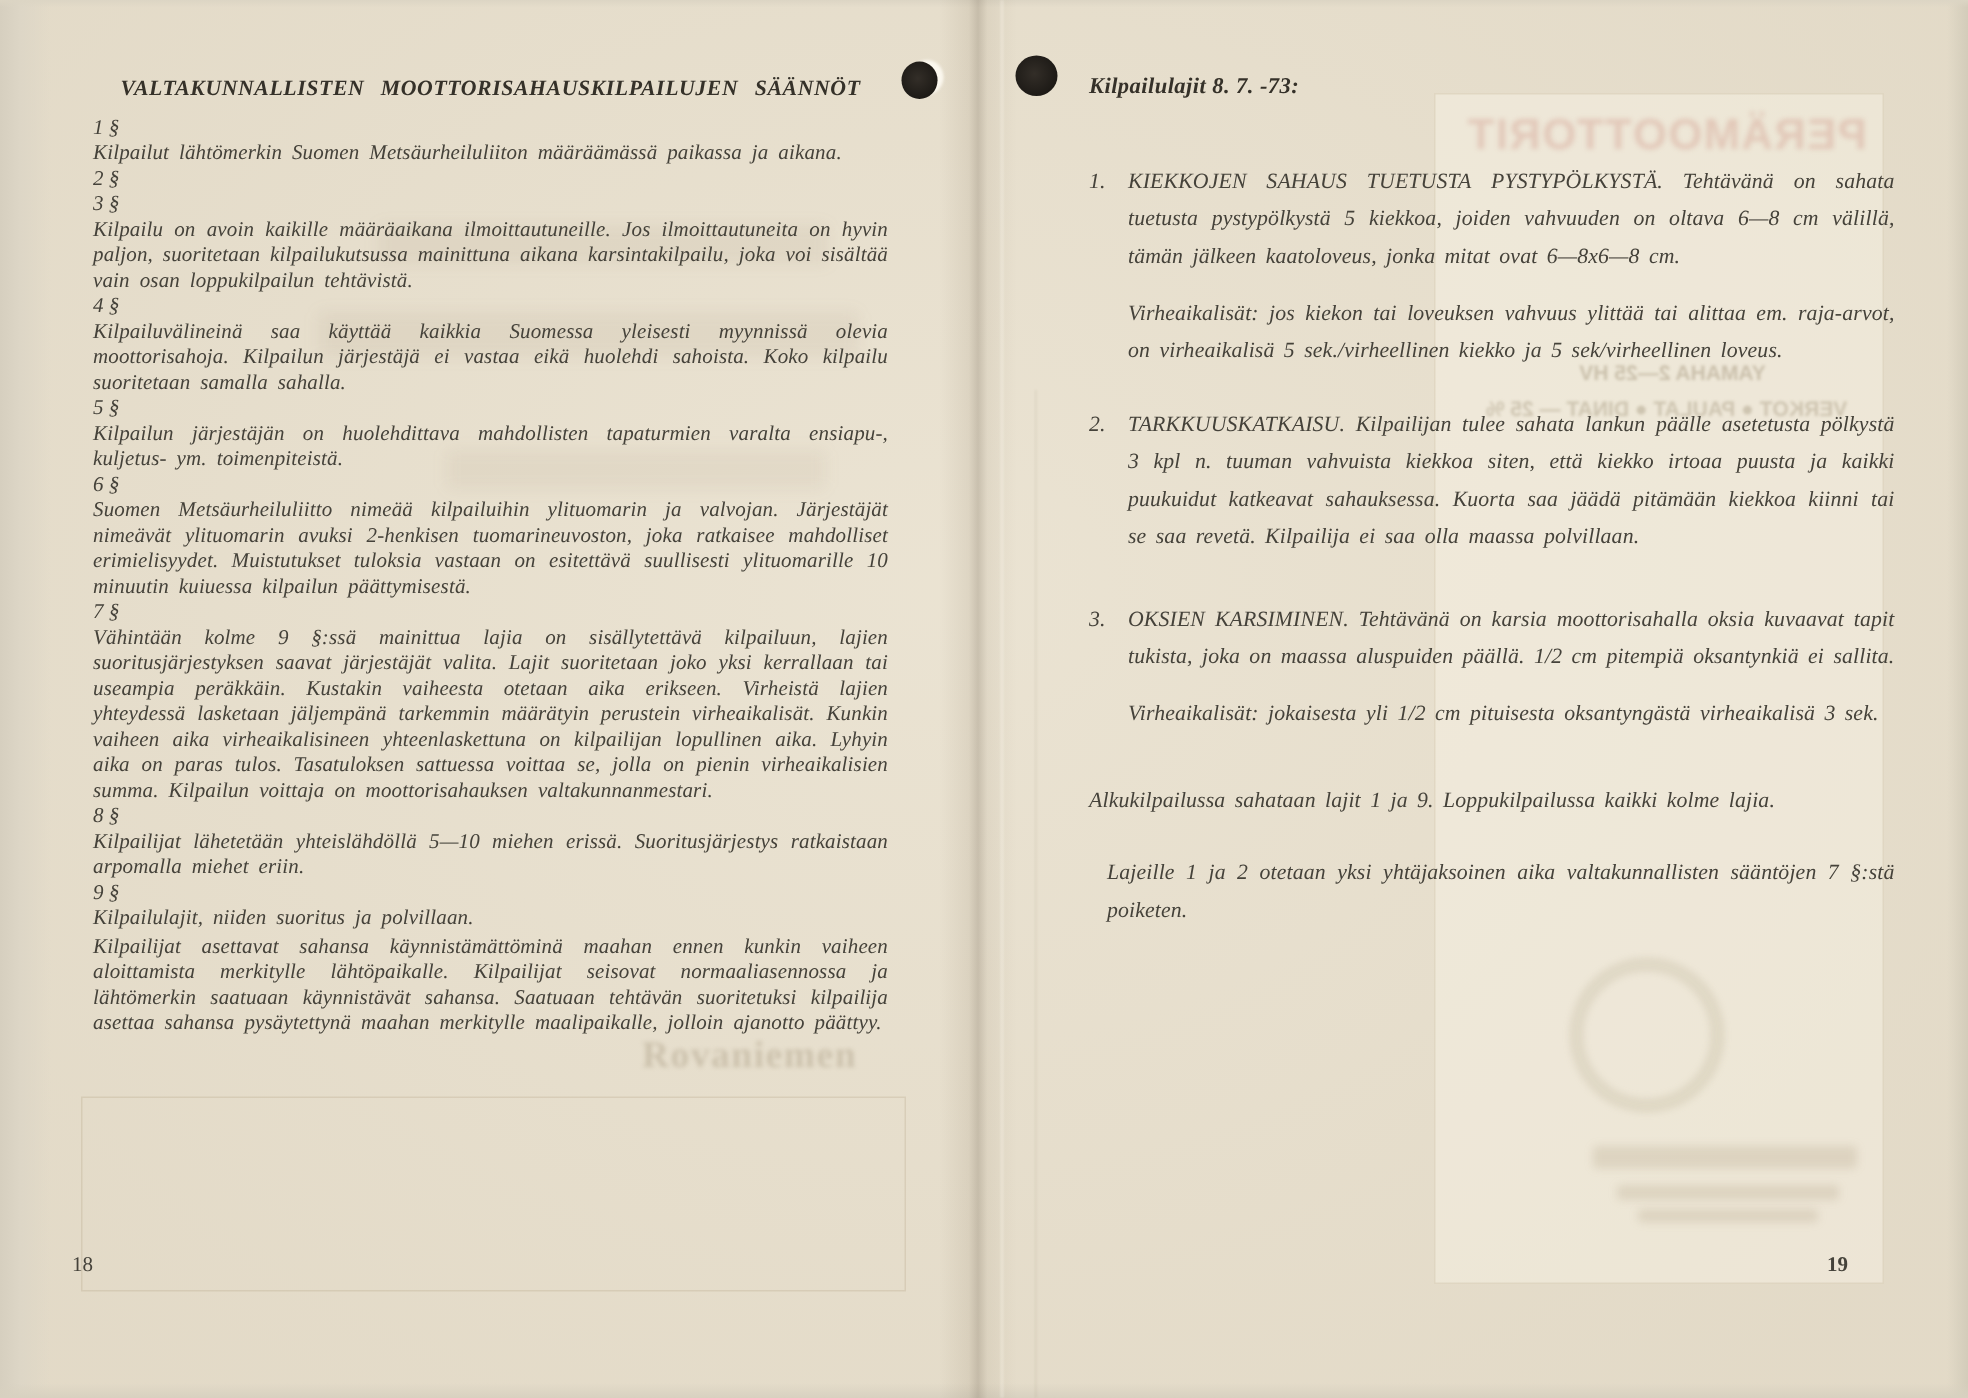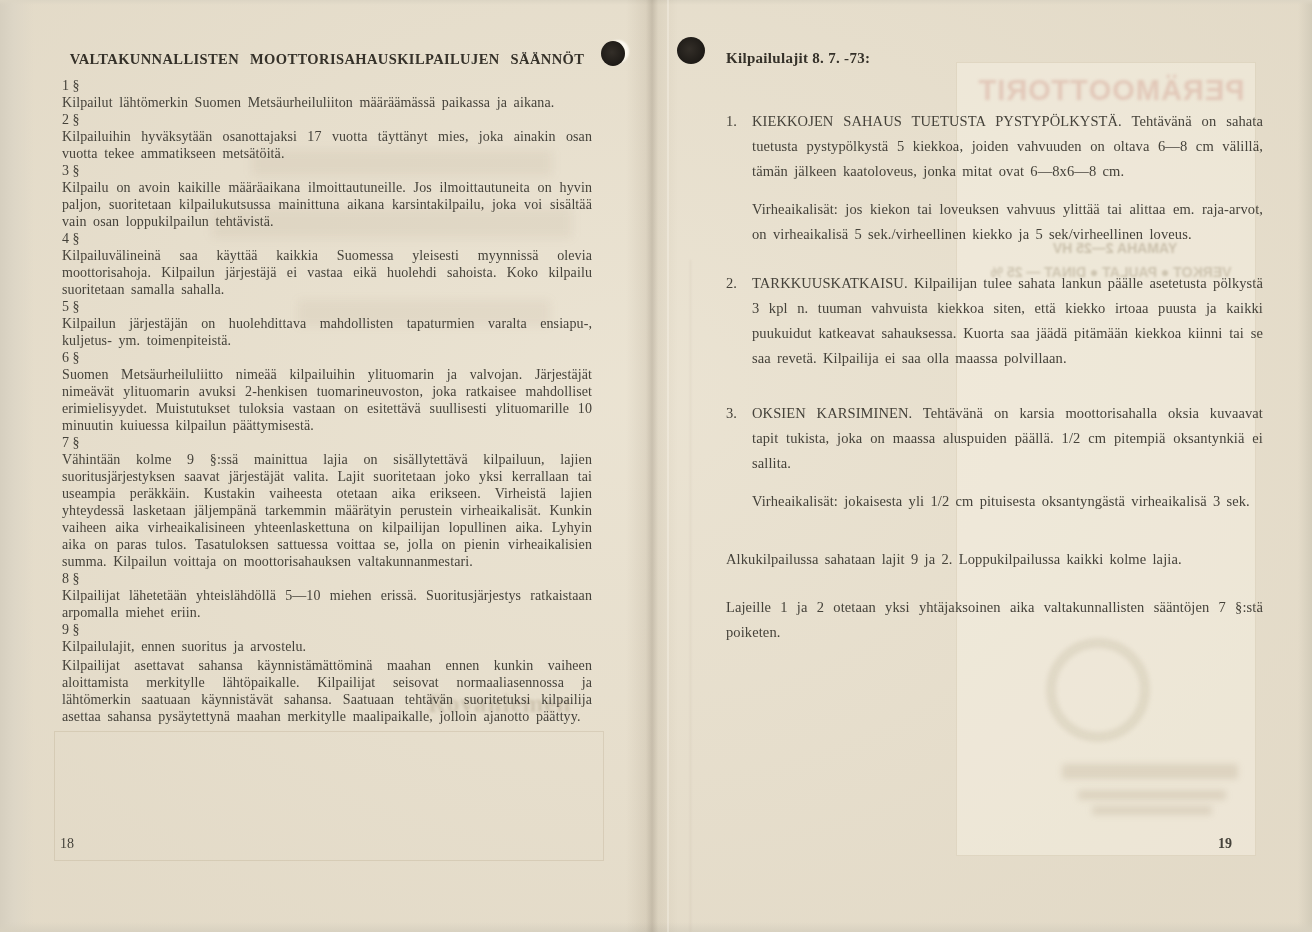--- a/index.html
+++ b/index.html
@@ -27,21 +27,21 @@
   .crease2{left:690px;top:260px;width:1px;height:672px;background:rgba(120,100,70,0.10);filter:blur(0.8px);}
 
   
   .hole{position:absolute;border-radius:50%;
     background:radial-gradient(circle at 45% 45%,#332e28 0%,#1d1a16 70%);}
   .hole-1{left:601px;top:41px;width:24px;height:25px;
     box-shadow:5px -2px 2px -1px rgba(252,249,240,0.95);}
   .hole-2{left:677px;top:37px;width:28px;height:27px;}
 
   
-  .page{position:absolute;top:0;height:932px;box-sizing:border-box;}
+  .page{position:absolute;top:0;height:932px;box-sizing:border-box;font-style:italic;}
   .page-left{left:28px;width:622px;padding:50px 58px 0 34px;}
   .page-right{left:670px;width:660px;padding:46px 67px 0 56px;}
 
   
   .doc-title{
     font-weight:bold;font-size:14.5px;line-height:18px;color:#353129;
     text-align:center;letter-spacing:0.4px;word-spacing:7px;margin:0 0 9px 0;
   }
   .sec{margin:0;}
   .sec-label{font-size:14px;line-height:17px;}
@@ -57,25 +57,25 @@
   .event{position:relative;margin:38px 0 0 0;padding-left:26px;
     font-size:14.5px;line-height:25px;text-align:justify;word-spacing:2.5px;letter-spacing:0.1px;}
   .event .num{position:absolute;left:0;top:0;}
   .event.e2{margin-top:24px;}
   .event.e3{margin-top:30px;}
   .penalty{margin:13px 0 0 0;padding-left:26px;
     font-size:14.5px;line-height:25px;text-align:justify;word-spacing:2.5px;letter-spacing:0.1px;}
   .note{margin:0;font-size:14.5px;line-height:25px;text-align:justify;
     word-spacing:2.5px;letter-spacing:0.1px;}
   .note.n0{margin-top:33px;}
-  .note.n1{margin-top:23px;}
+  .note.n1{margin-top:23px;margin-left:12px;}
   .note.n2{margin-top:27px;}
 
   .pagenum{position:absolute;font-size:14px;color:#45423a;}
-  .pagenum-left{left:60px;top:836px;}
+  .pagenum-left{left:48px;top:836px;}
   .pagenum-right{left:1218px;top:836px;font-weight:bold;}
 
   
   .ghost{position:absolute;pointer-events:none;}
   .ghost-adbox{left:956px;top:62px;width:298px;height:792px;
     background:rgba(250,246,234,0.42);border:1px solid rgba(168,148,112,0.20);}
   .ghost-ylbox{left:54px;top:731px;width:548px;height:128px;
     border:1px solid rgba(160,140,105,0.20);}
   .ghost-text{font-family:"Liberation Sans","DejaVu Sans",sans-serif;font-weight:bold;
     white-space:nowrap;}
@@ -124,21 +124,20 @@
 
   <div class="page page-left">
     <h1 class="doc-title">VALTAKUNNALLISTEN MOOTTORISAHAUSKILPAILUJEN SÄÄNNÖT</h1>
 
     <div class="sec">
       <div class="sec-label">1 §</div>
       <p class="sec-text">Kilpailut lähtömerkin Suomen Metsäurheiluliiton määräämässä paikassa ja aikana.</p>
     </div>
     <div class="sec">
       <div class="sec-label">2 §</div>
-      <p class="sec-text">Kilpailuihin hyväksytään osanottajaksi 17 vuotta täyttänyt mies, joka ainakin osan vuotta tekee ammatikseen metsätöitä.</p>
     </div>
     <div class="sec">
       <div class="sec-label">3 §</div>
       <p class="sec-text">Kilpailu on avoin kaikille määräaikana ilmoittautuneille. Jos ilmoittautuneita on hyvin paljon, suoritetaan kilpailukutsussa mainittuna aikana karsintakilpailu, joka voi sisältää vain osan loppukilpailun tehtävistä.</p>
     </div>
     <div class="sec">
       <div class="sec-label">4 §</div>
       <p class="sec-text">Kilpailuvälineinä saa käyttää kaikkia Suomessa yleisesti myynnissä olevia moottorisahoja. Kilpailun järjestäjä ei vastaa eikä huolehdi sahoista. Koko kilpailu suoritetaan samalla sahalla.</p>
     </div>
     <div class="sec">
@@ -152,21 +151,21 @@
     <div class="sec">
       <div class="sec-label">7 §</div>
       <p class="sec-text">Vähintään kolme 9 §:ssä mainittua lajia on sisällytettävä kilpailuun, lajien suoritusjärjestyksen saavat järjestäjät valita. Lajit suoritetaan joko yksi kerrallaan tai useampia peräkkäin. Kustakin vaiheesta otetaan aika erikseen. Virheistä lajien yhteydessä lasketaan jäljempänä tarkemmin määrätyin perustein virheaikalisät. Kunkin vaiheen aika virheaikalisineen yhteenlaskettuna on kilpailijan lopullinen aika. Lyhyin aika on paras tulos. Tasatuloksen sattuessa voittaa se, jolla on pienin virheaikalisien summa. Kilpailun voittaja on moottorisahauksen valtakunnanmestari.</p>
     </div>
     <div class="sec">
       <div class="sec-label">8 §</div>
       <p class="sec-text">Kilpailijat lähetetään yhteislähdöllä 5—10 miehen erissä. Suoritusjärjestys ratkaistaan arpomalla miehet eriin.</p>
     </div>
     <div class="sec">
       <div class="sec-label">9 §</div>
-      <p class="sec-text">Kilpailulajit, ennen suoritus ja arvostelu.</p>
+      <p class="sec-text">Kilpailulajit, niiden suoritus ja polvillaan.</p>
     </div>
     <div class="sec">
       <div class="sec-label"></div>
       <p class="sec-text"></p>
     </div>
 
     <p class="general">Kilpailijat asettavat sahansa käynnistämättöminä maahan ennen kunkin vaiheen aloittamista merkitylle lähtöpaikalle. Kilpailijat seisovat normaaliasennossa ja lähtömerkin saatuaan käynnistävät sahansa. Saatuaan tehtävän suoritetuksi kilpailija asettaa sahansa pysäytettynä maahan merkitylle maalipaikalle, jolloin ajanotto päättyy.</p>
   </div>
 
   <div class="page page-right">
@@ -182,21 +181,21 @@
       <span class="num">2.</span>
       <span>TARKKUUSKATKAISU. Kilpailijan tulee sahata lankun päälle asetetusta pölkystä 3 kpl n. tuuman vahvuista kiekkoa siten, että kiekko irtoaa puusta ja kaikki puukuidut katkeavat sahauksessa. Kuorta saa jäädä pitämään kiekkoa kiinni tai se saa revetä. Kilpailija ei saa olla maassa polvillaan.</span>
     </p>
 
     <p class="event e3">
       <span class="num">3.</span>
       <span>OKSIEN KARSIMINEN. Tehtävänä on karsia moottorisahalla oksia kuvaavat tapit tukista, joka on maassa aluspuiden päällä.  1/2 cm pitempiä oksantynkiä ei sallita.</span>
     </p>
     <p class="penalty">Virheaikalisät:  jokaisesta yli 1/2 cm pituisesta oksantyngästä virheaikalisä 3 sek.</p>
 
-    <p class="note n0">Alkukilpailussa sahataan lajit 9 ja 2. Loppukilpailussa kaikki kolme lajia.</p>
+    <p class="note n0">Alkukilpailussa sahataan lajit 1 ja 9. Loppukilpailussa kaikki kolme lajia.</p>
     <p class="note n1">Lajeille 1 ja 2 otetaan yksi yhtäjaksoinen aika valtakunnallisten sääntöjen 7 §:stä poiketen.</p>
   </div>
 
   <div class="shade fold"></div>
   <div class="shade crease"></div>
   <div class="shade crease2"></div>
   <div class="hole hole-1"></div>
   <div class="hole hole-2"></div>
 
   <div class="pagenum pagenum-left">18</div>

